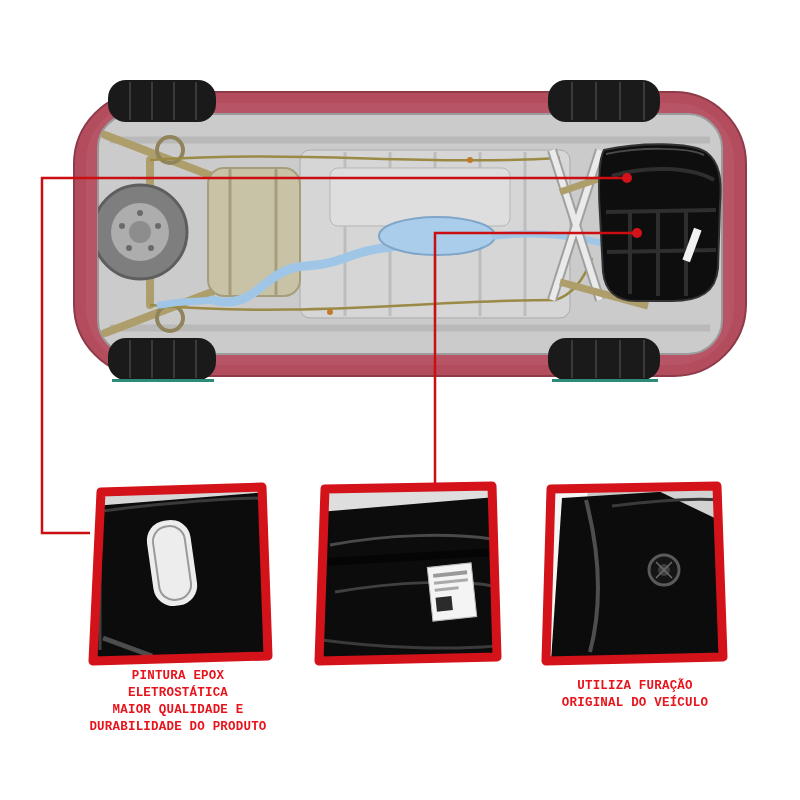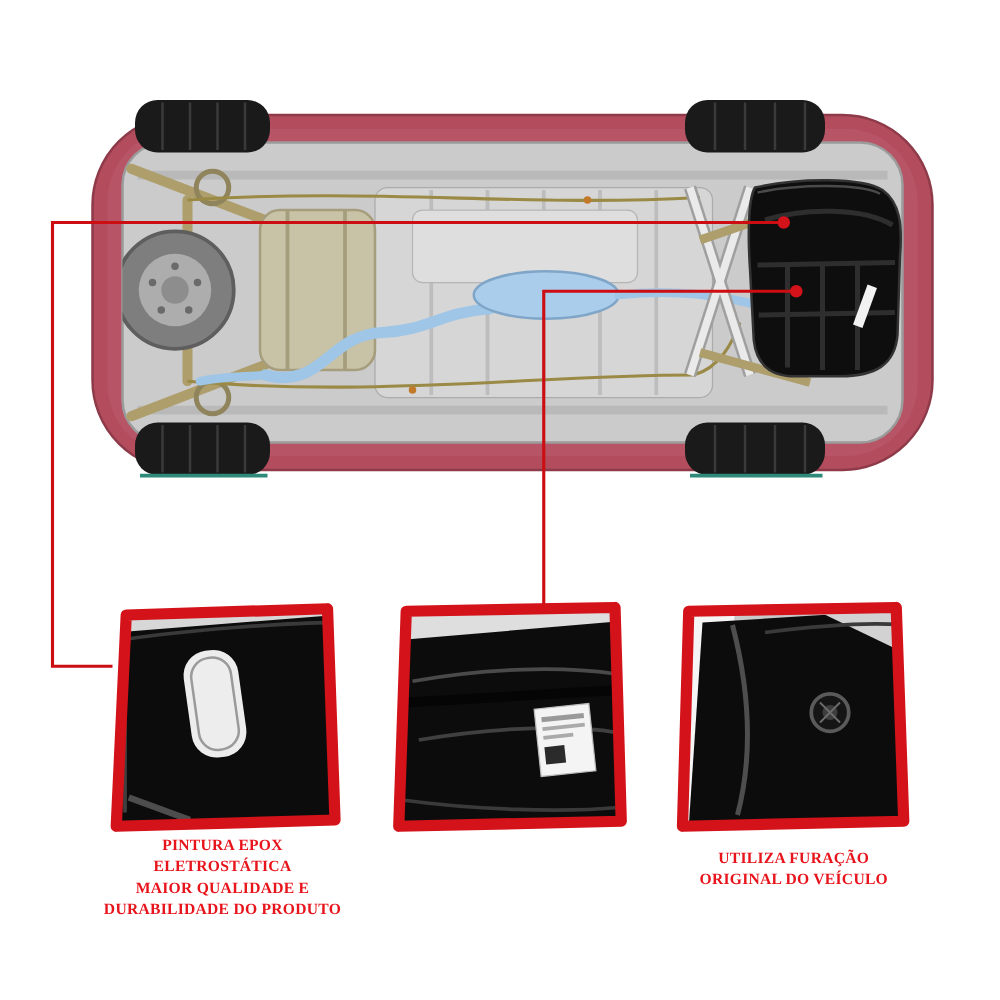--- a/index.html
+++ b/index.html
@@ -2,21 +2,21 @@
 <html><head>
 <meta charset="utf-8">
 <style>
   html, body { margin: 0; padding: 0; background: #ffffff; }
   .stage {
     position: relative;
     width: 800px;
     height: 800px;
     background: #ffffff;
     overflow: hidden;
-    font-family: Liberation Serif, serif;
+    font-family: Liberation Mono, monospace;
   }
   .stage svg { position: absolute; left: 0; top: 0; }
   .caption {
     position: absolute;
     width: 190px;
     text-align: center;
     font-weight: bold;
     font-size: 12.5px;
     line-height: 1.35;
     letter-spacing: 0.2px;

